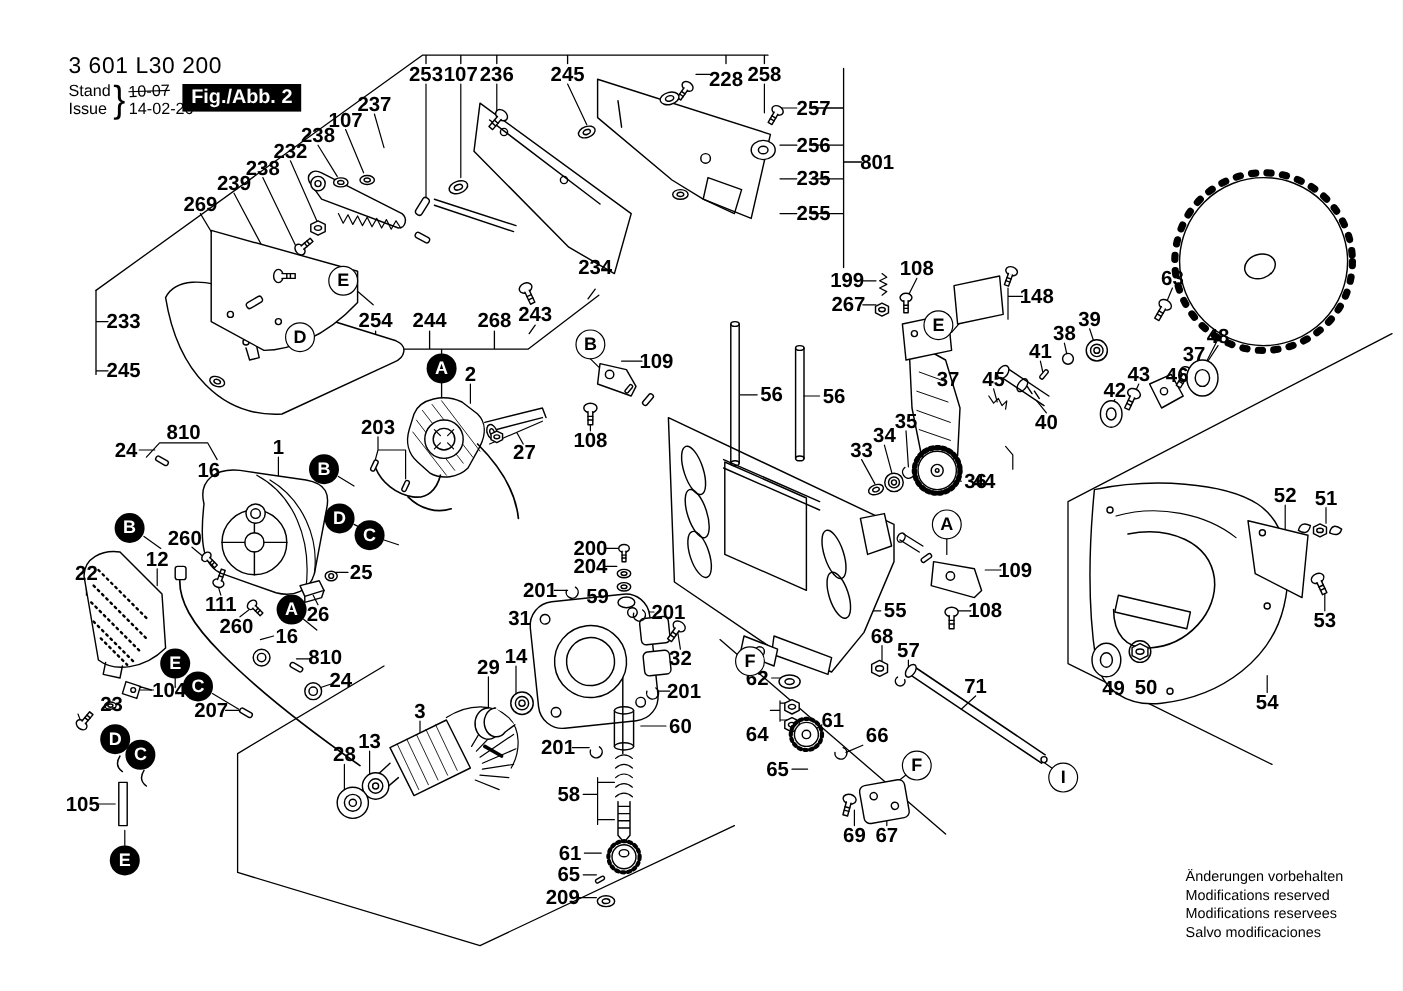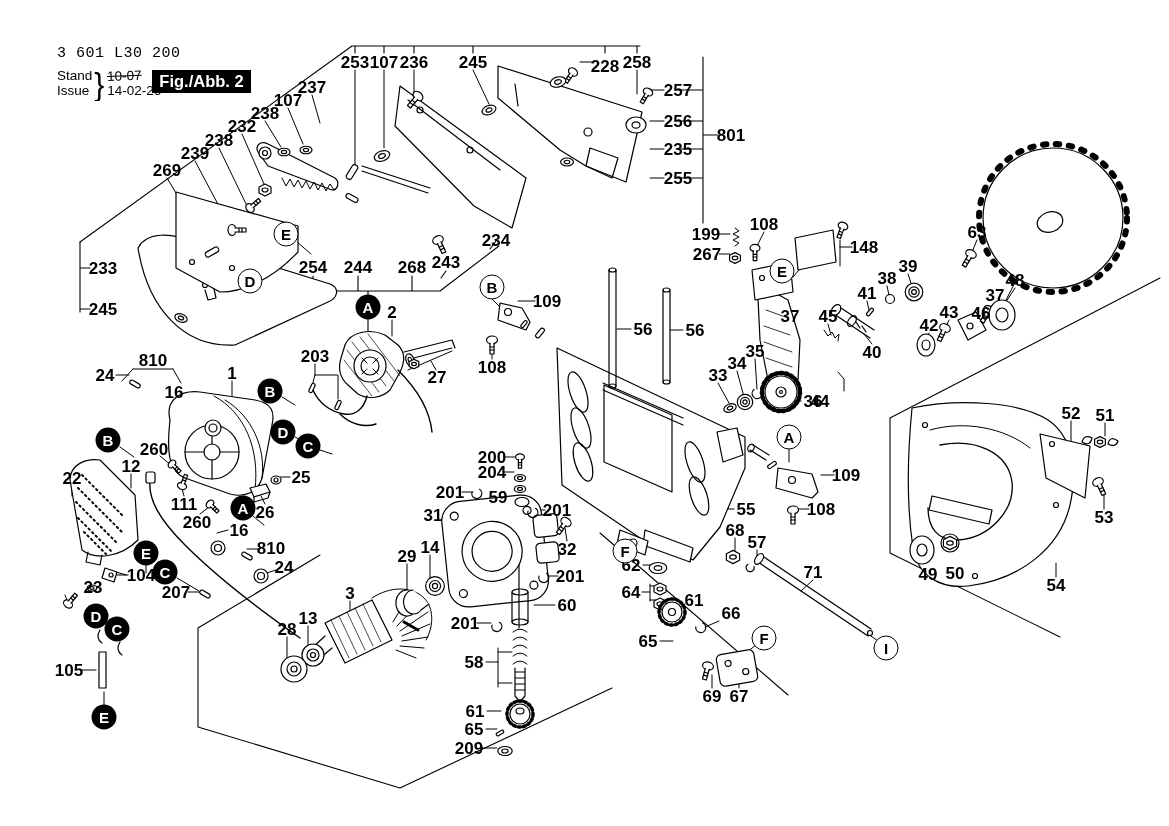--- a/index.html
+++ b/index.html
@@ -1,21 +1,21 @@
 <!DOCTYPE html>
 <html><head>
 <meta charset="utf-8">
 <style>
   html,body{margin:0;padding:0;background:#e8e8e8;}
   .page{position:relative;width:1169px;height:826px;background:#fff;overflow:hidden;
         font-family:"Liberation Sans","DejaVu Sans",sans-serif;color:#000;}
   .art{position:absolute;left:0;top:0;}
   .art *{vector-effect:non-scaling-stroke;}
   
-  .part-number{position:absolute;left:57px;top:45px;font-size:15px;letter-spacing:.5px;font-family:Liberation Mono, monospace;}
+  .part-number{position:absolute;left:57px;top:45px;font-size:19px;letter-spacing:.5px;}
   .stand-issue{position:absolute;left:57px;top:68px;display:flex;align-items:center;font-size:13.5px;line-height:15px;}
   .si-labels{display:flex;flex-direction:column;}
   .si-brace{font-size:30px;font-weight:300;margin:0 3px 0 2px;transform:scaleY(1.05);}
   .si-dates{display:flex;flex-direction:column;}
   .strike{text-decoration:line-through;transform:rotate(-2deg);}
   .fig-box{position:absolute;left:152px;top:70px;width:99px;height:23px;background:#000;color:#fff;
            font-weight:bold;font-size:16.5px;display:flex;align-items:center;justify-content:center;}
   
   .callout{position:absolute;transform:translate(-50%,-50%);font-size:17px;font-weight:bold;
            white-space:nowrap;line-height:1;}
@@ -412,21 +412,21 @@
       <div class="callout" style="left: 103px; top: 309px;">245</div>
 
       <div class="callout" style="left: 313px; top: 267px;">254</div>
 
       <div class="callout" style="left: 358px; top: 267px;">244</div>
 
       <div class="callout" style="left: 412px; top: 267px;">268</div>
 
       <div class="callout" style="left: 446px; top: 262px;">243</div>
 
-      <div class="callout" style="left: 496px; top: 240px; text-align: right;">234</div>
+      <div class="callout" style="left: 496px; top: 223px; text-align: right;">234</div>
 
       <div class="callout" style="left: 706px; top: 234px;">199</div>
 
       <div class="callout" style="left: 764px; top: 224px;">108</div>
 
       <div class="callout" style="left: 707px; top: 254px;">267</div>
 
       <div class="callout" style="left: 864px; top: 247px;">148</div>
 
       <div class="callout" style="left: 977px; top: 232px;">63</div>
@@ -548,21 +548,21 @@
       <div class="callout" style="left: 469px; top: 748px;">209</div>
 
       <div class="callout" style="left: 746px; top: 509px;">55</div>
 
       <div class="callout" style="left: 735px; top: 530px;">68</div>
 
       <div class="callout" style="left: 757px; top: 542px;">57</div>
 
       <div class="callout" style="left: 631px; top: 565px;">62</div>
 
-      <div class="callout" style="left: 631px; top: 592px;">64</div>
+      <div class="callout" style="left: 631px; top: 612px;">64</div>
 
       <div class="callout" style="left: 694px; top: 600px;">61</div>
 
       <div class="callout" style="left: 719px; top: 613px; padding-left: 24px;">66</div>
 
       <div class="callout" style="left: 648px; top: 641px;">65</div>
 
       <div class="callout" style="left: 712px; top: 696px;">69</div>
 
       <div class="callout" style="left: 739px; top: 696px;">67</div>
@@ -624,14 +624,24 @@
 
       <div class="letter filled" style="left: 165px; top: 572px;">C</div>
 
       <div class="letter filled" style="left: 96px; top: 616px;">D</div>
 
       <div class="letter filled" style="left: 117px; top: 629px;">C</div>
 
       <div class="letter filled" style="left: 104px; top: 717px;">E</div>
     </div>
 
+  <div class="footer-notes">
+
+      <div>Änderungen vorbehalten</div>
+
+      <div>Modifications reserved</div>
+
+      <div>Modifications reservees</div>
+
+      <div>Salvo modificaciones</div>
+    </div>
 
 </div>
 
 </body></html>

